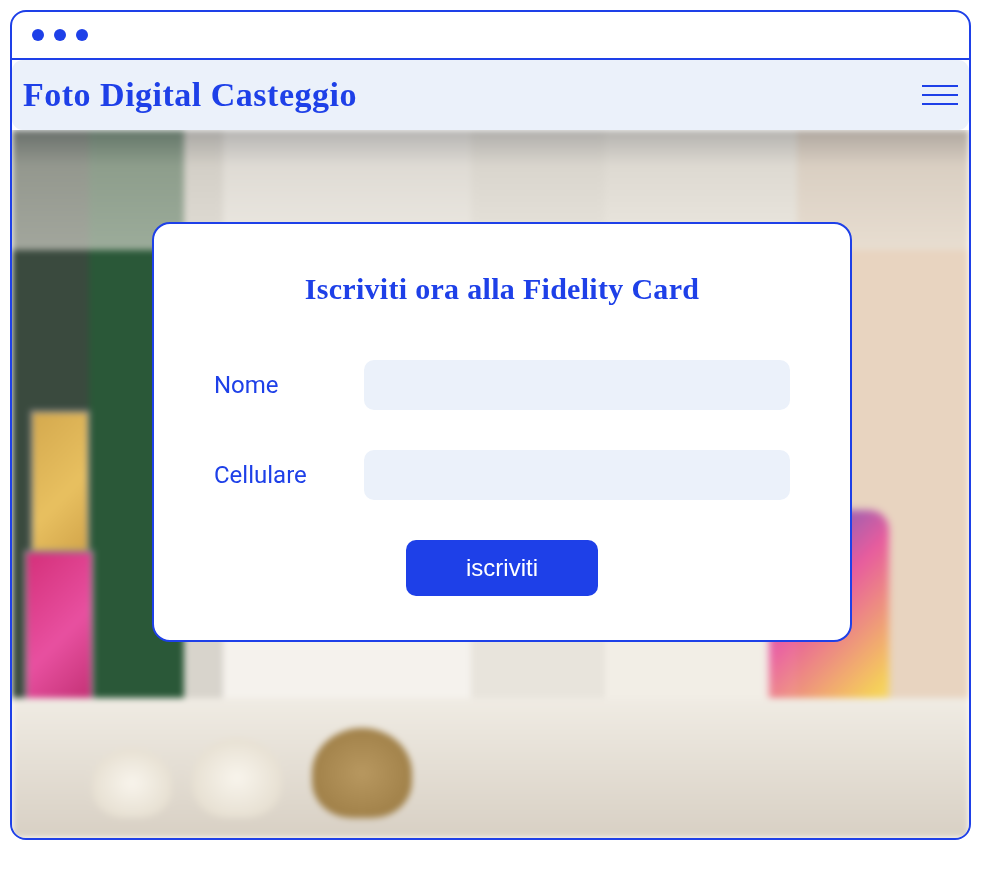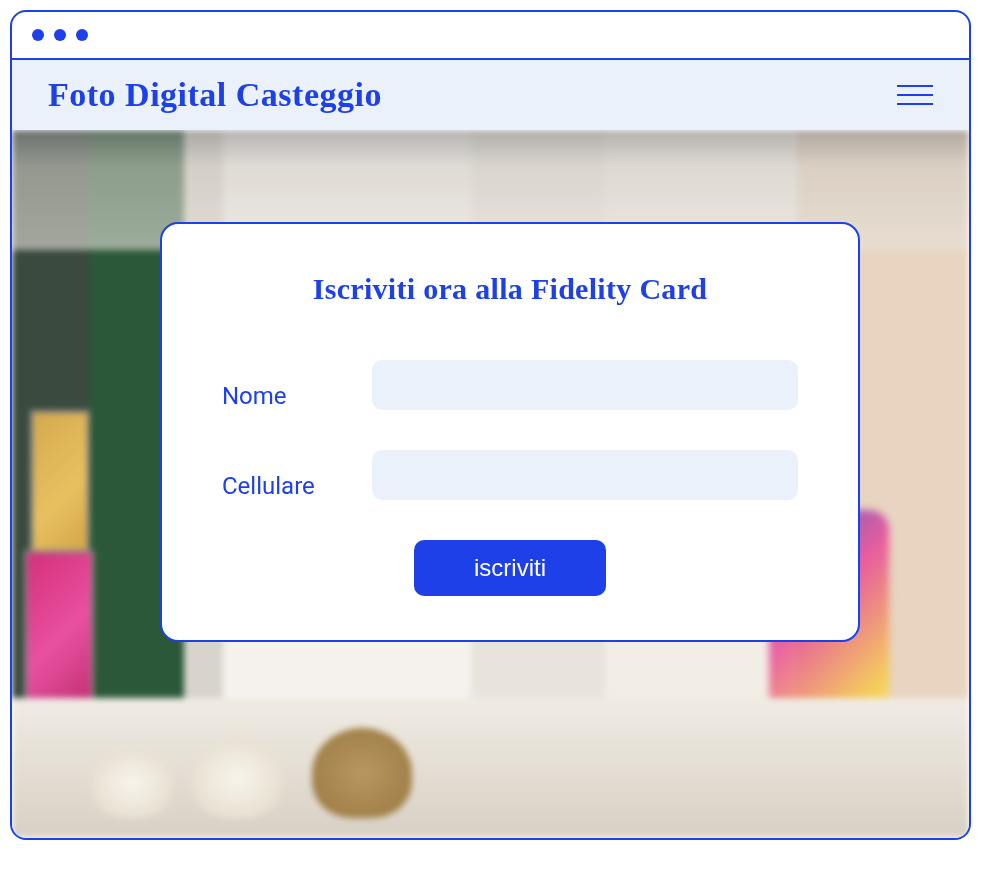--- a/index.html
+++ b/index.html
@@ -40,21 +40,22 @@
       border-radius: 50%;
       background: #1e40e8;
     }
     
     .header-bar {
       background: #ebf1fa;
       height: 70px;
       display: flex;
       align-items: center;
       justify-content: space-between;
-      padding: 0 36px;
+      padding: 0 11px;
+      border-radius: 11px;
     }
     
     .site-title {
       color: #1e40e8;
       font-size: 34px;
       font-weight: 700;
       font-family: Georgia, 'Times New Roman', serif;
       letter-spacing: 0.5px;
     }
     
@@ -154,42 +155,42 @@
       width: 120px;
       height: 240px;
       background: linear-gradient(135deg, #2850c8 0%, #e84898 40%, #f8d048 80%, #f8e8a0 100%);
       border-radius: 20px;
       opacity: 0.85;
       filter: blur(2px);
     }
     
     .form-card {
       position: absolute;
-      left: 148px;
+      left: 140px;
       top: 92px;
       width: 700px;
       background: #fff;
       border: 2px solid #1e40e8;
       border-radius: 18px;
       padding: 48px 60px 44px;
     }
     
     .form-title {
       color: #1e40e8;
       font-size: 30px;
       font-weight: 700;
       text-align: center;
       margin-bottom: 54px;
       font-family: Georgia, 'Times New Roman', serif;
       letter-spacing: 0.3px;
     }
     
     .form-row {
       display: flex;
-      align-items: flex-end;
+      align-items: center;
       margin-bottom: 40px;
       margin-top: 20px;
     }
     
     .form-label {
       color: #1e40e8;
       font-size: 24px;
       width: 150px;
       font-weight: 400;
     }

